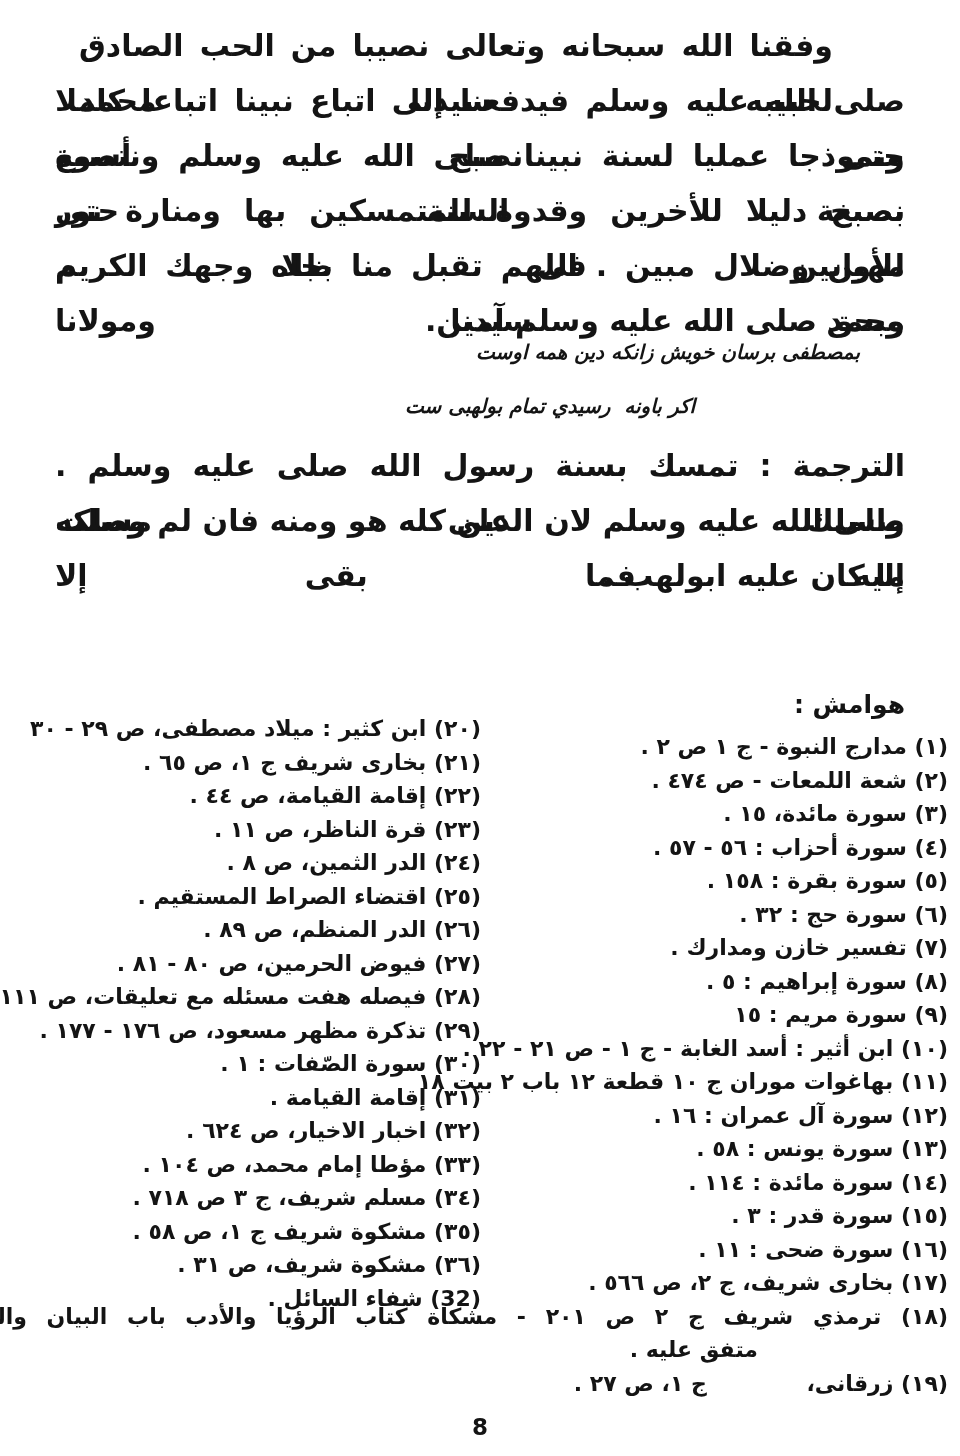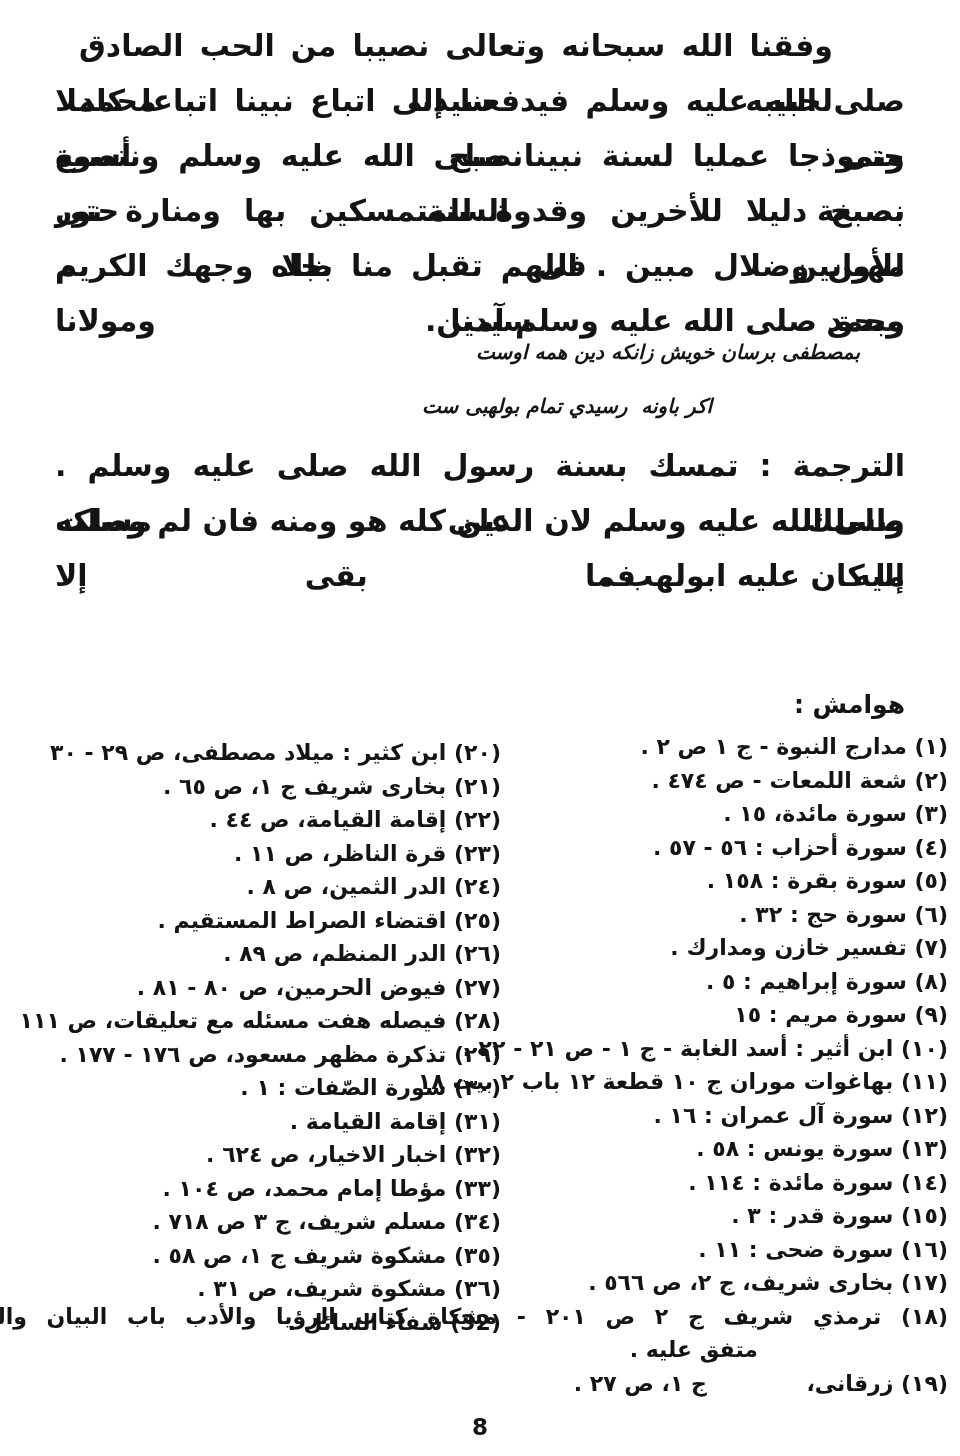--- a/index.html
+++ b/index.html
@@ -17,26 +17,26 @@
   
   .para{position:absolute;direction:rtl;}
   .p1{top:18px;right:55px;left:55px;font-size:30px;}
   .p2{top:438px;right:55px;left:55px;font-size:30px;}
   .pline{height:55px;line-height:55px;white-space:nowrap;}
   .line-justify{white-space:normal;text-align:justify;text-align-last:justify;}
   .line-indent-justify{white-space:normal;text-align:justify;text-align-last:justify;padding-right:72px;margin-left:24px;}
   .line-right{}
   .verse{position:absolute;font-size:20px;white-space:nowrap;direction:rtl;font-style:italic;}
   .verse1{top:340px;right:100px;}
-  .verse2{top:394px;right:248px;}
+  .verse2{top:394px;right:265px;}
   
   .fn-heading{position:absolute;top:690px;right:55px;font-size:25px;}
   .fn-col{position:absolute;direction:rtl;font-size:22px;}
   .fn-right{top:730px;right:12px;}
-  .fn-left{top:712px;right:459px;margin-top:24px;}
+  .fn-left{top:712px;right:479px;}
   .fn-line{line-height:33.5px;height:33.5px;white-space:nowrap;text-align:right;}
   .line-wide{word-spacing:12px;}
   .line-wrap-indent{margin-right:190px;}
   
   .page-number{position:absolute;top:1414px;left:0;right:0;text-align:center;font-size:23px;direction:ltr;}
 </style>
 </head>
 <body>
 
 <div class="page">

